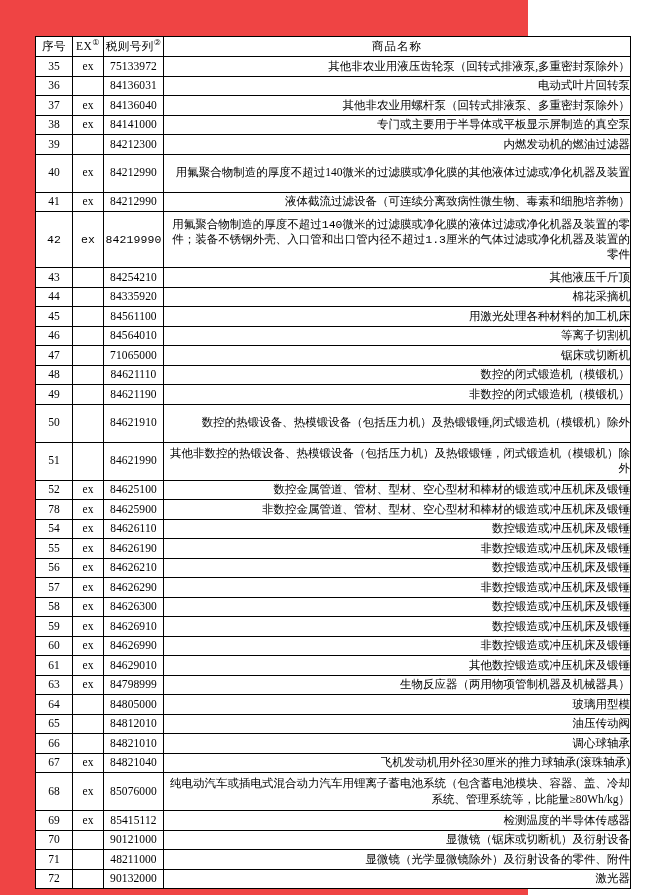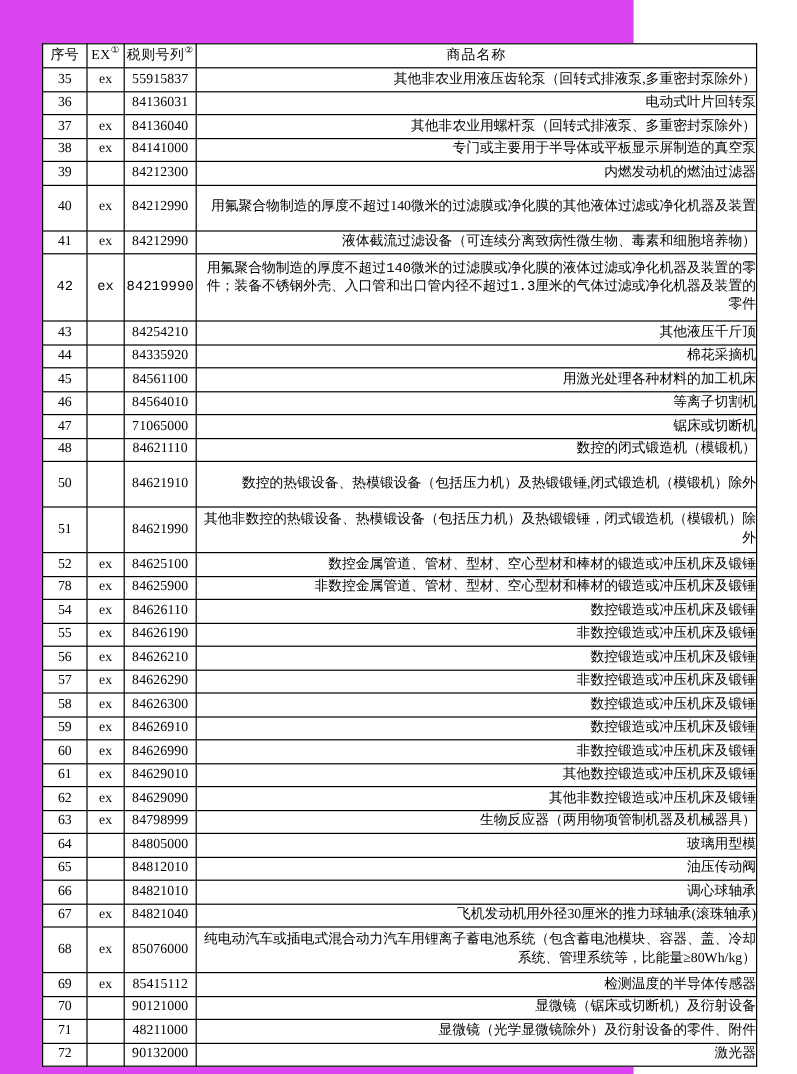--- a/index.html
+++ b/index.html
@@ -11,21 +11,21 @@
     width: 664px;
     height: 895px;
     font-family: "Liberation Serif", "DejaVu Serif", serif;
     color: #000000;
     overflow: hidden;
   }
   #page {
     position: relative;
     width: 528px;
     height: 895px;
-    background: #d946ef;
+    background: #ef4444;
   }
   #table-wrap {
     position: absolute;
     left: 35px;
     top: 36px;
     width: 595px;
   }
   table.tariff {
     border-collapse: collapse;
     width: 595px;
@@ -94,21 +94,21 @@
           <th class="h-cell">序号</th>
           <th class="h-cell"><span>EX</span><span class="sup">①</span></th>
           <th class="h-cell"><span>税则号列</span><span class="sup">②</span></th>
           <th class="h-cell h-name">商品名称</th>
         </tr>
       </thead>
       <tbody id="tbody">
           <tr class="r1">
             <td class="seq">35</td>
             <td class="ex">ex</td>
-            <td class="code">55915837</td>
+            <td class="code">75133972</td>
             <td class="name">其他非农业用液压齿轮泵（回转式排液泵,多重密封泵除外）</td>
           </tr>
           <tr class="r1">
             <td class="seq">36</td>
             <td class="ex"></td>
             <td class="code">84136031</td>
             <td class="name">电动式叶片回转泵</td>
           </tr>
           <tr class="r1">
             <td class="seq">37</td>
@@ -175,20 +175,26 @@
             <td class="ex"></td>
             <td class="code">71065000</td>
             <td class="name">锯床或切断机</td>
           </tr>
           <tr class="r1">
             <td class="seq">48</td>
             <td class="ex"></td>
             <td class="code">84621110</td>
             <td class="name">数控的闭式锻造机（模锻机）</td>
           </tr>
+          <tr class="r1">
+            <td class="seq">49</td>
+            <td class="ex"></td>
+            <td class="code">84621190</td>
+            <td class="name">非数控的闭式锻造机（模锻机）</td>
+          </tr>
           <tr class="r2">
             <td class="seq">50</td>
             <td class="ex"></td>
             <td class="code">84621910</td>
             <td class="name">数控的热锻设备、热模锻设备（包括压力机）及热锻锻锤,闭式锻造机（模锻机）除外</td>
           </tr>
           <tr class="r2">
             <td class="seq">51</td>
             <td class="ex"></td>
             <td class="code">84621990</td>
@@ -246,26 +252,20 @@
             <td class="seq">60</td>
             <td class="ex">ex</td>
             <td class="code">84626990</td>
             <td class="name">非数控锻造或冲压机床及锻锤</td>
           </tr>
           <tr class="r1">
             <td class="seq">61</td>
             <td class="ex">ex</td>
             <td class="code">84629010</td>
             <td class="name">其他数控锻造或冲压机床及锻锤</td>
-          </tr>
-          <tr class="r1">
-            <td class="seq">62</td>
-            <td class="ex">ex</td>
-            <td class="code">84629090</td>
-            <td class="name">其他非数控锻造或冲压机床及锻锤</td>
           </tr>
           <tr class="r1">
             <td class="seq">63</td>
             <td class="ex">ex</td>
             <td class="code">84798999</td>
             <td class="name">生物反应器（两用物项管制机器及机械器具）</td>
           </tr>
           <tr class="r1">
             <td class="seq">64</td>
             <td class="ex"></td>

